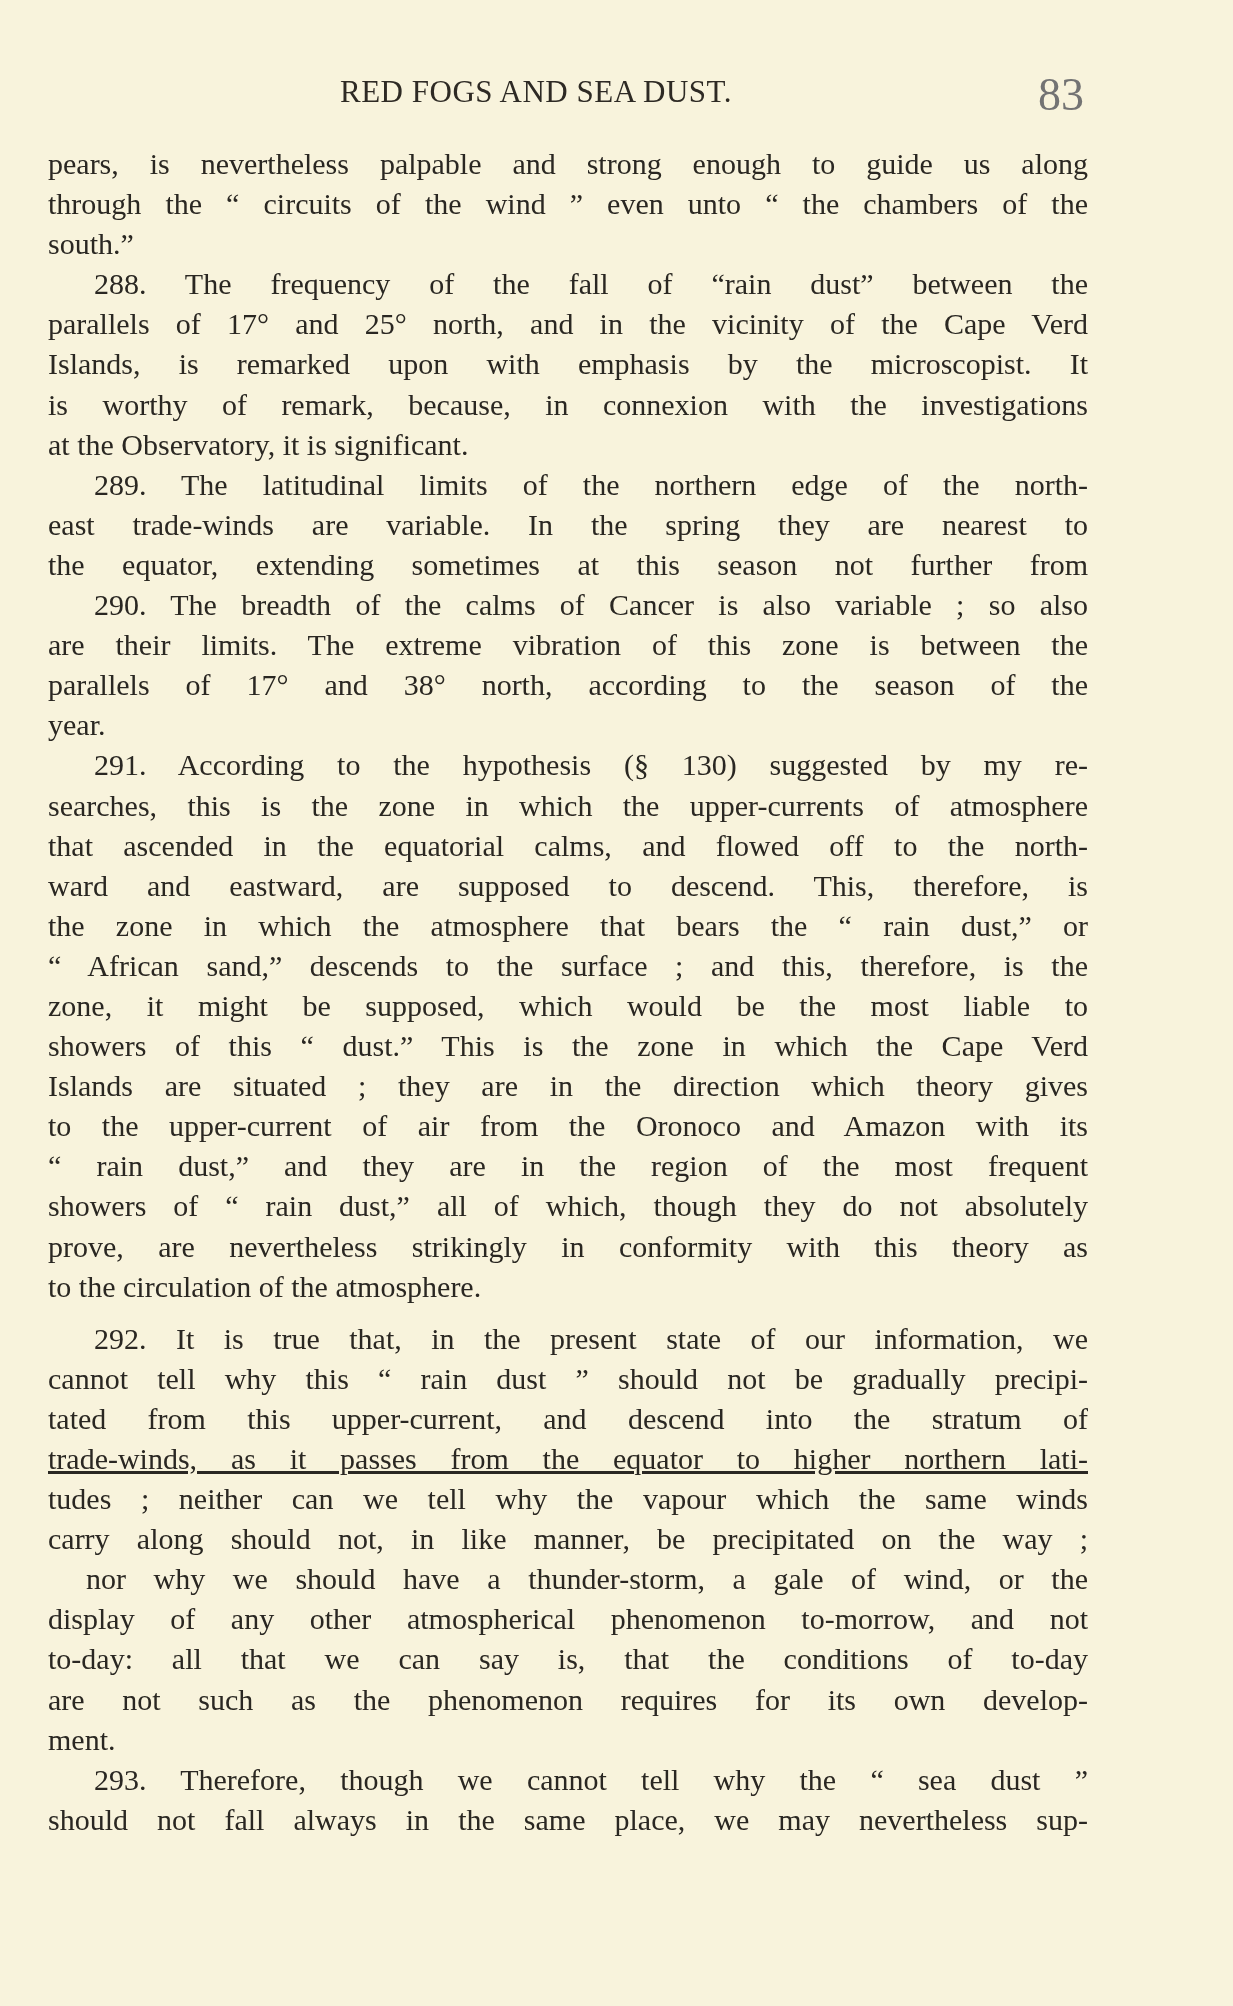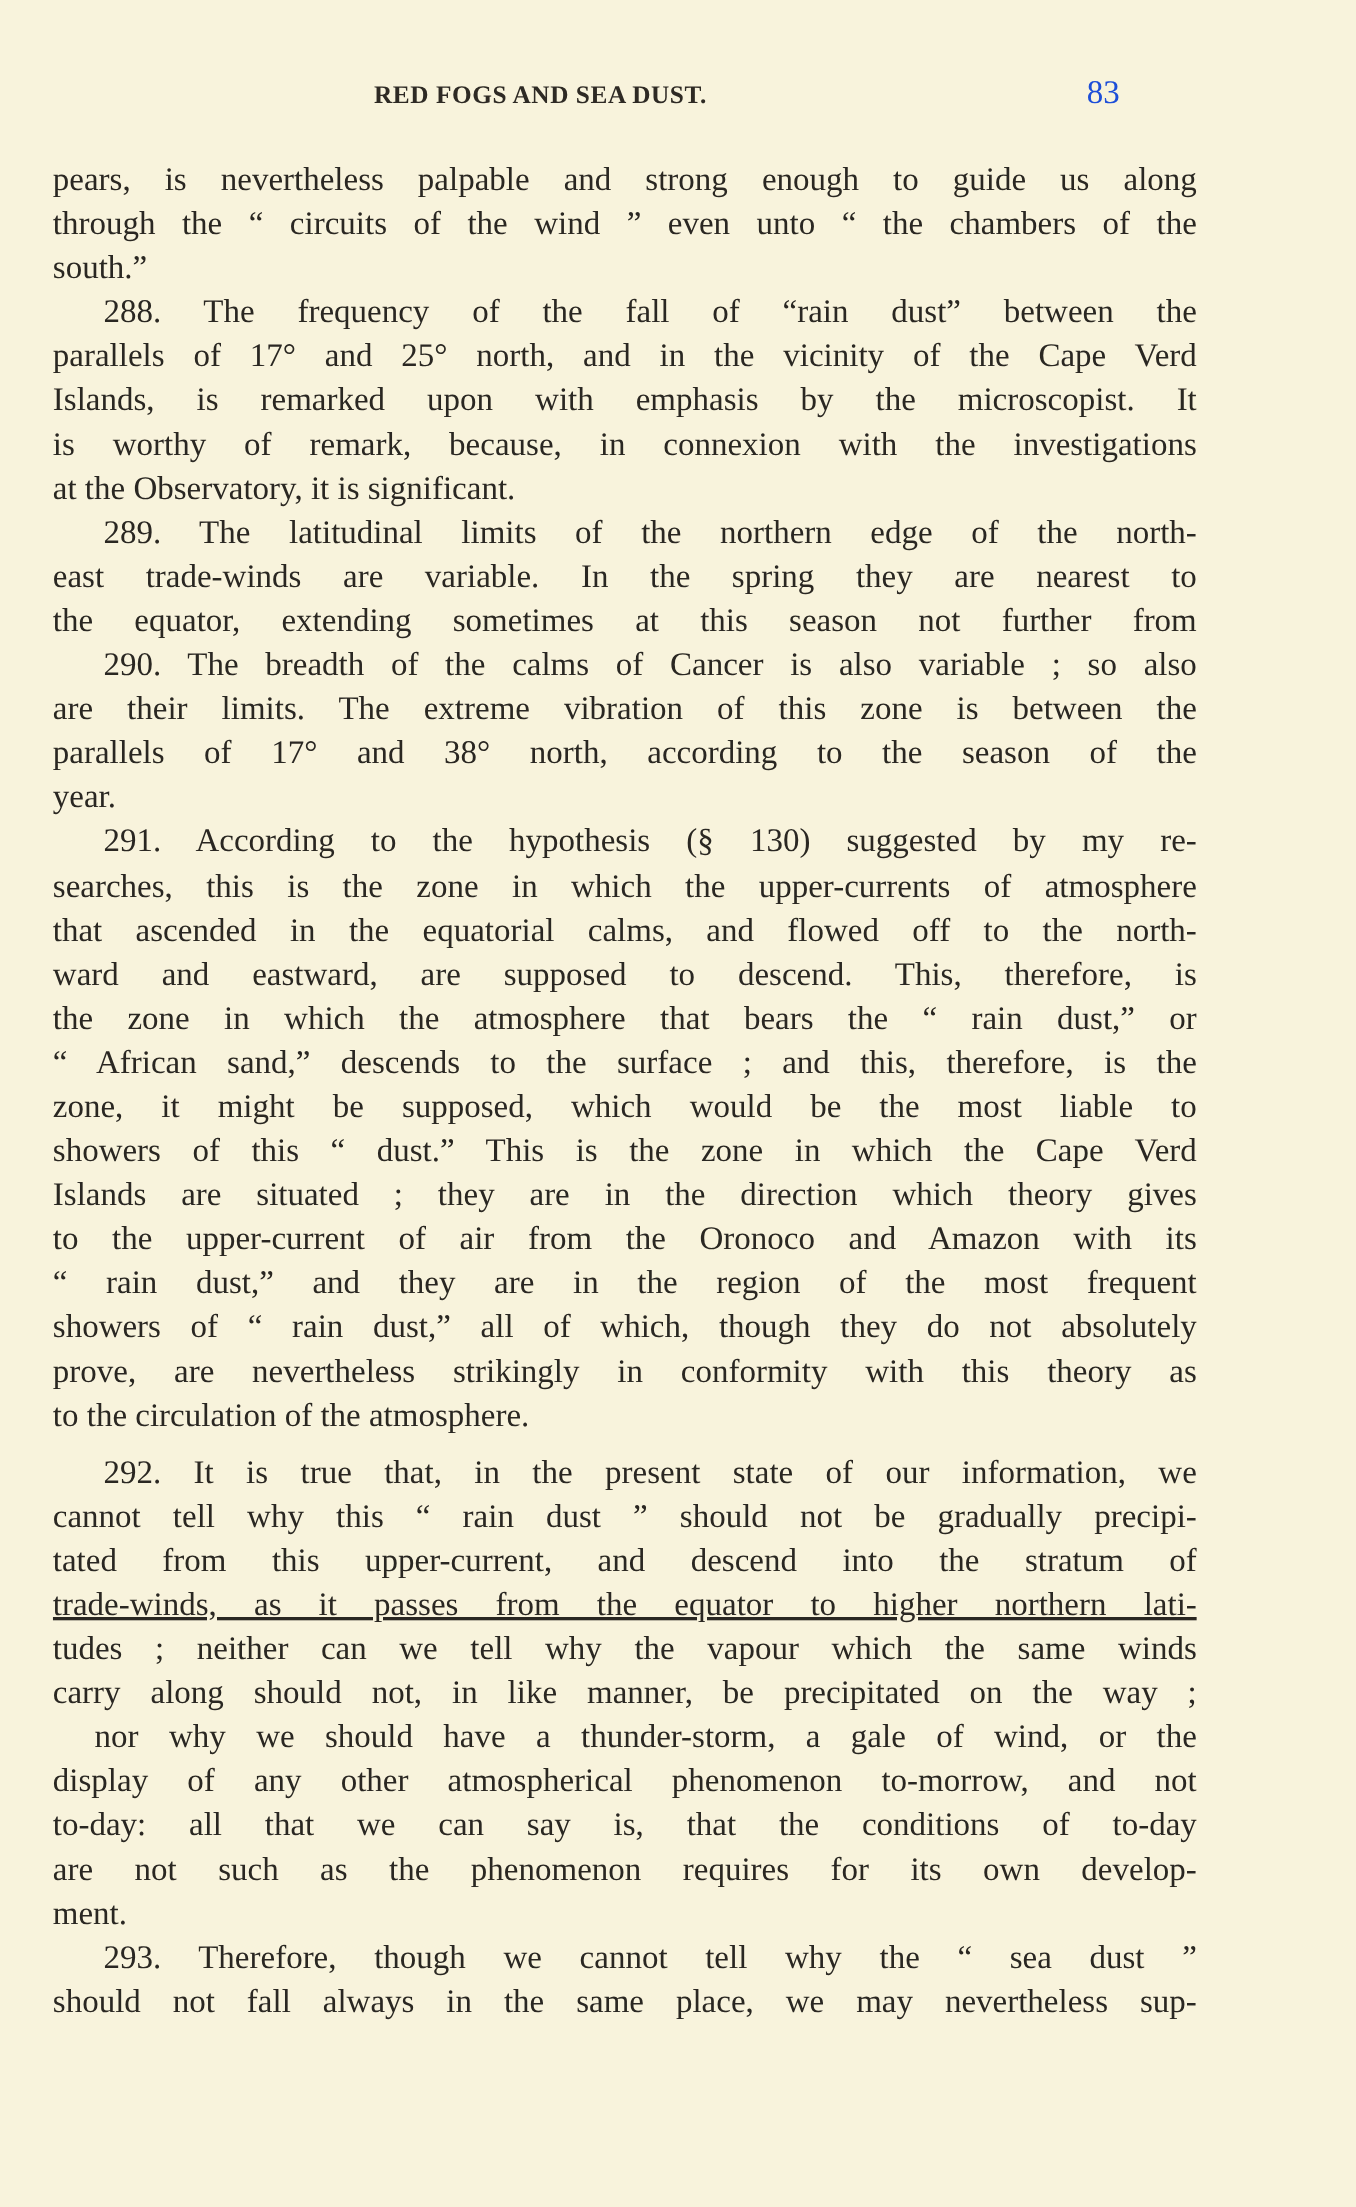--- a/index.html
+++ b/index.html
@@ -8,26 +8,26 @@
     background:#f8f3dc;
     font-family:"Liberation Serif","DejaVu Serif",serif;
     color:#2a2722;
     position:relative;
   }
   .page-header {
     position:absolute; top:70px; left:0; width:1233px; height:40px;
   }
   .running-title {
     position:absolute; left:340px; top:4px;
-    font-size:23px; font-weight:bold; letter-spacing:0.5px;
+    font-size:31px; font-weight:normal; letter-spacing:0.5px;
     color:#2e2a24;
   }
   .page-number {
-    position:absolute; left:988px; top:-2px;
-    font-size:30px; color:#1d4ed8;
+    position:absolute; left:1038px; top:-2px;
+    font-size:46px; color:#737373;
   }
   .body-text {
     position:absolute; left:48px; top:144px; width:1040px;
   }
   .line {
     height:40.1px; line-height:40.1px;
     font-size:30px;
     white-space:nowrap;
     text-align:justify; text-align-last:justify;
     overflow:visible;

